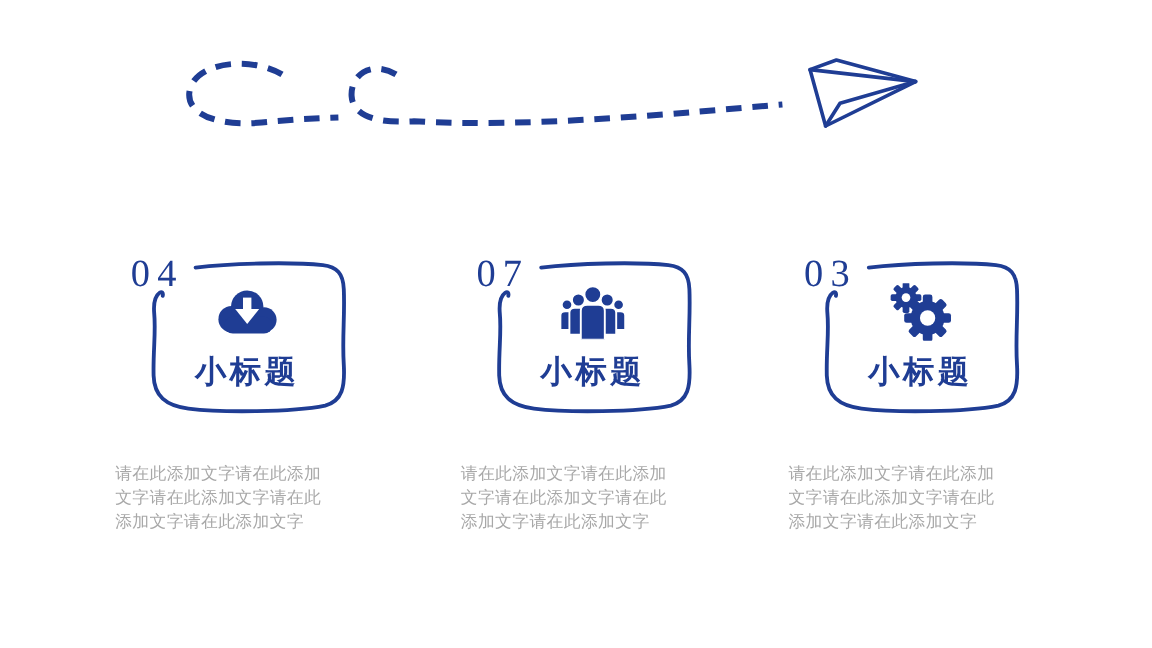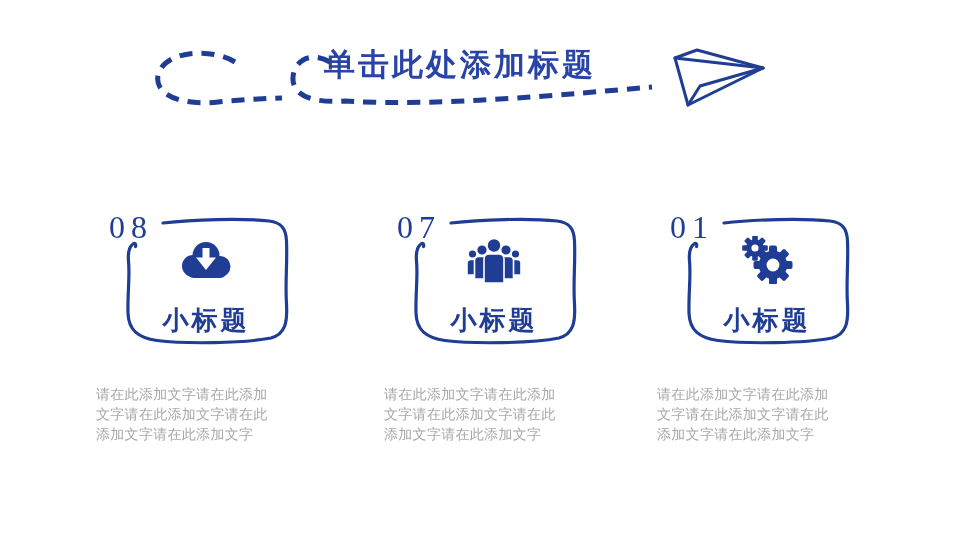--- a/index.html
+++ b/index.html
@@ -17,21 +17,21 @@
   .fill-primary{fill:var(--primary,#1f3d94);}
 
   
   .card{top:214px;width:178px;height:136px;}
   .card-border{position:absolute;left:0;top:0;}
   .card-number{position:absolute;left:-8px;top:-2px;
                font-family:"Liberation Serif",serif;
                font-size:32px;line-height:30px;letter-spacing:6px;
                color:var(--primary,#1f3d94);}
   .card-inner{position:absolute;left:0;top:0;width:100%;height:100%;
-              display:flex;flex-direction:column;align-items:center;gap:11px;}
+              display:flex;flex-direction:column;align-items:center;}
   .icon-wrap{margin-top:22px;height:48px;display:flex;align-items:center;justify-content:center;}
   .card-subtitle{margin-top:8px;font-family:"Liberation Serif",serif;
                  font-size:26px;letter-spacing:3px;font-weight:bold;
                  color:var(--primary,#1f3d94);}
 
   
   .body-block{top:384px;width:220px;text-align:left;
               font-size:14px;line-height:20px;letter-spacing:0.3px;
               color:var(--gray,#a8a8a8);}
   .body-line{display:block;}
@@ -45,29 +45,28 @@
     <path class="stroke-primary" d="M 95,22 C 72,8 28,10 19,32 C 11,54 40,66 78,62 C 95,60.5 110,59 142,58" stroke-width="5" stroke-dasharray="13 9" fill="none"></path>
     <path class="stroke-primary" d="M 190,22 C 170,10 152,22 153,40 C 154,57 175,63 205,61 C 300,67 430,54 512,47" stroke-width="5" stroke-dasharray="13 9" fill="none"></path>
   </svg>
 
   <svg class="abs plane-svg" width="115" height="72" viewBox="0 0 115 72" fill="none">
     <path class="stroke-primary" d="M 25,16 L 47,8 L 113,26 L 38,63 Z" stroke-width="3" stroke-linejoin="round" fill="#ffffff"></path>
     <path class="stroke-primary" d="M 25,16 L 113,26" stroke-width="3" stroke-linecap="round"></path>
     <path class="stroke-primary" d="M 113,26 L 50,44 L 38,63" stroke-width="3" stroke-linejoin="round" stroke-linecap="round" fill="none"></path>
   </svg>
 
-  <div class="abs title">单击此处添加标题</div>
 
   <div class="abs card" style="left:117px;">
     <svg class="card-border" width="178" height="136" viewBox="0 0 178 136" fill="none">
       <path class="stroke-primary" stroke-width="3.2" stroke-linecap="round" fill="none" d="M 46,9 C 75,5.5 125,4 152,7 C 164,8.5 169,14 169.5,27 C 170.5,50 168,68 169.5,90
            C 170.5,108 168.5,120 154,124 C 126,129.5 68,130 40,126.5 C 21,124 11.5,116 11,99
            C 10.5,78 13,63 11.5,47 C 10.8,38.5 12.5,32.5 16,30 C 17.8,28.8 19.2,29.8 18.6,32.5"></path>
     </svg>
-    <div class="card-number">08</div>
+    <div class="card-number">04</div>
     <div class="card-inner">
       <div class="icon-wrap">
         <svg width="58" height="40" viewBox="0 0 58 40">
           <circle class="fill-primary" cx="16" cy="26" r="11"></circle>
           <circle class="fill-primary" cx="29" cy="15.5" r="13.5"></circle>
           <circle class="fill-primary" cx="43" cy="26.5" r="10.5"></circle>
           <rect class="fill-primary" x="10" y="24" width="40" height="14" rx="7"></rect>
           <rect x="25.5" y="8" width="7" height="11" fill="#ffffff"></rect>
           <polygon points="19,17.5 39,17.5 29,30" fill="#ffffff"></polygon>
         </svg>
@@ -103,21 +102,21 @@
       <div class="card-subtitle">小标题</div>
     </div>
   </div>
 
   <div class="abs card" style="left:678px;">
     <svg class="card-border" width="178" height="136" viewBox="0 0 178 136" fill="none">
       <path class="stroke-primary" stroke-width="3.2" stroke-linecap="round" fill="none" d="M 46,9 C 75,5.5 125,4 152,7 C 164,8.5 169,14 169.5,27 C 170.5,50 168,68 169.5,90
            C 170.5,108 168.5,120 154,124 C 126,129.5 68,130 40,126.5 C 21,124 11.5,116 11,99
            C 10.5,78 13,63 11.5,47 C 10.8,38.5 12.5,32.5 16,30 C 17.8,28.8 19.2,29.8 18.6,32.5"></path>
     </svg>
-    <div class="card-number">01</div>
+    <div class="card-number">03</div>
     <div class="card-inner">
       <div class="icon-wrap">
         <svg width="54" height="48" viewBox="0 0 54 48">
           <g transform="translate(15,12)">
             <g class="fill-primary">
               <rect x="-2.8" y="-12.8" width="5.6" height="25.6" rx="1.4"></rect>
               <rect x="-2.8" y="-12.8" width="5.6" height="25.6" rx="1.4" transform="rotate(45)"></rect>
               <rect x="-2.8" y="-12.8" width="5.6" height="25.6" rx="1.4" transform="rotate(90)"></rect>
               <rect x="-2.8" y="-12.8" width="5.6" height="25.6" rx="1.4" transform="rotate(135)"></rect>
               <circle r="8.8"></circle>

